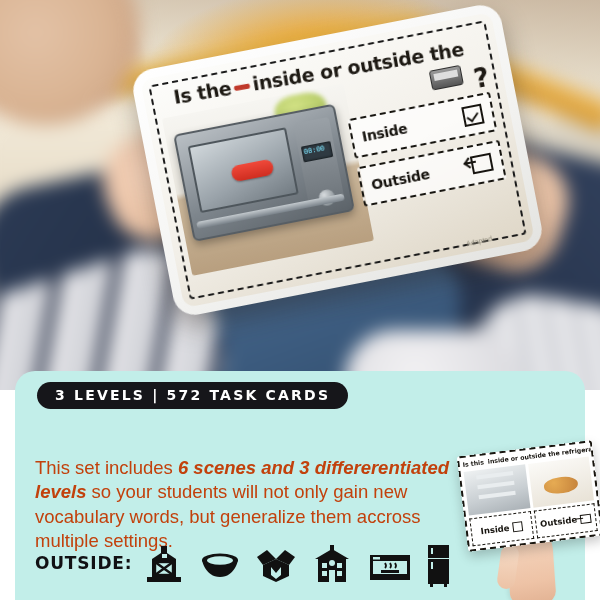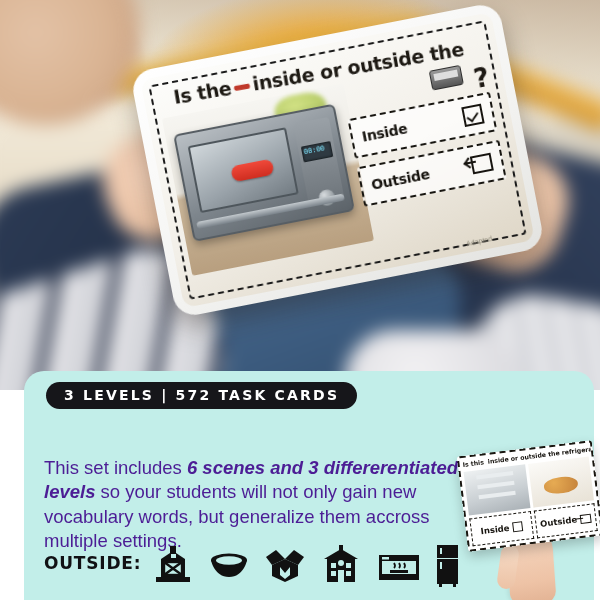--- a/index.html
+++ b/index.html
@@ -139,40 +139,40 @@
   .qmark{position:absolute;right:14px;top:48px;font-family:"DejaVu Sans",sans-serif;
     font-weight:bold;font-size:26px;color:#1d1913;}
   .smalliconq{position:absolute;right:40px;top:46px;width:30px;height:18px;
     background:linear-gradient(180deg,#9b9b9b,#555);border:1.5px solid #2c2c2c;border-radius:3px;}
   .smalliconq:after{content:"";position:absolute;left:3px;top:3px;right:3px;height:7px;background:#dedede;}
   .cardsig{position:absolute;right:42px;bottom:6px;font-size:7px;color:#8d8878;
     font-family:"Liberation Sans",sans-serif;transform:rotate(-1deg);}
 
   
   .panel{
-    position:absolute;left:24px;top:371px;width:570px;height:229px;
+    position:absolute;left:15px;top:371px;width:570px;height:229px;
     background:#c2eee9;border-radius:20px 20px 0 0;
     overflow:hidden;
   }
   .badge{
     position:absolute;left:22px;top:11px;
     background:#16161a;color:#ffffff;
     border-radius:16px;padding:6px 18px 7px 18px;
     font-family:"DejaVu Sans",sans-serif;font-weight:bold;font-size:14px;
     letter-spacing:2.2px;line-height:1;
   }
   .title{
     position:absolute;left:20px;top:44px;
     font-family:"DejaVu Sans",sans-serif;font-weight:bold;
     font-size:33px;letter-spacing:-.6px;color:#111114;line-height:1;
   }
   .body{
     position:absolute;left:20px;top:85px;width:445px;
     font-family:"Liberation Sans",sans-serif;font-size:18.5px;line-height:1.32;
-    color:#4c1d95;
+    color:#c2410c;
   }
   .body em{font-style:italic;font-weight:bold;}
   .sceneslabel{
     position:absolute;left:20px;top:182px;
     font-family:"DejaVu Sans",sans-serif;font-weight:bold;font-size:17px;
     letter-spacing:.8px;color:#111114;
   }
   .sceneicons{position:absolute;left:128px;top:172px;display:flex;align-items:flex-end;gap:14px;}
   .sc{position:relative;width:42px;height:42px;}
   .sc svg{display:block;}

